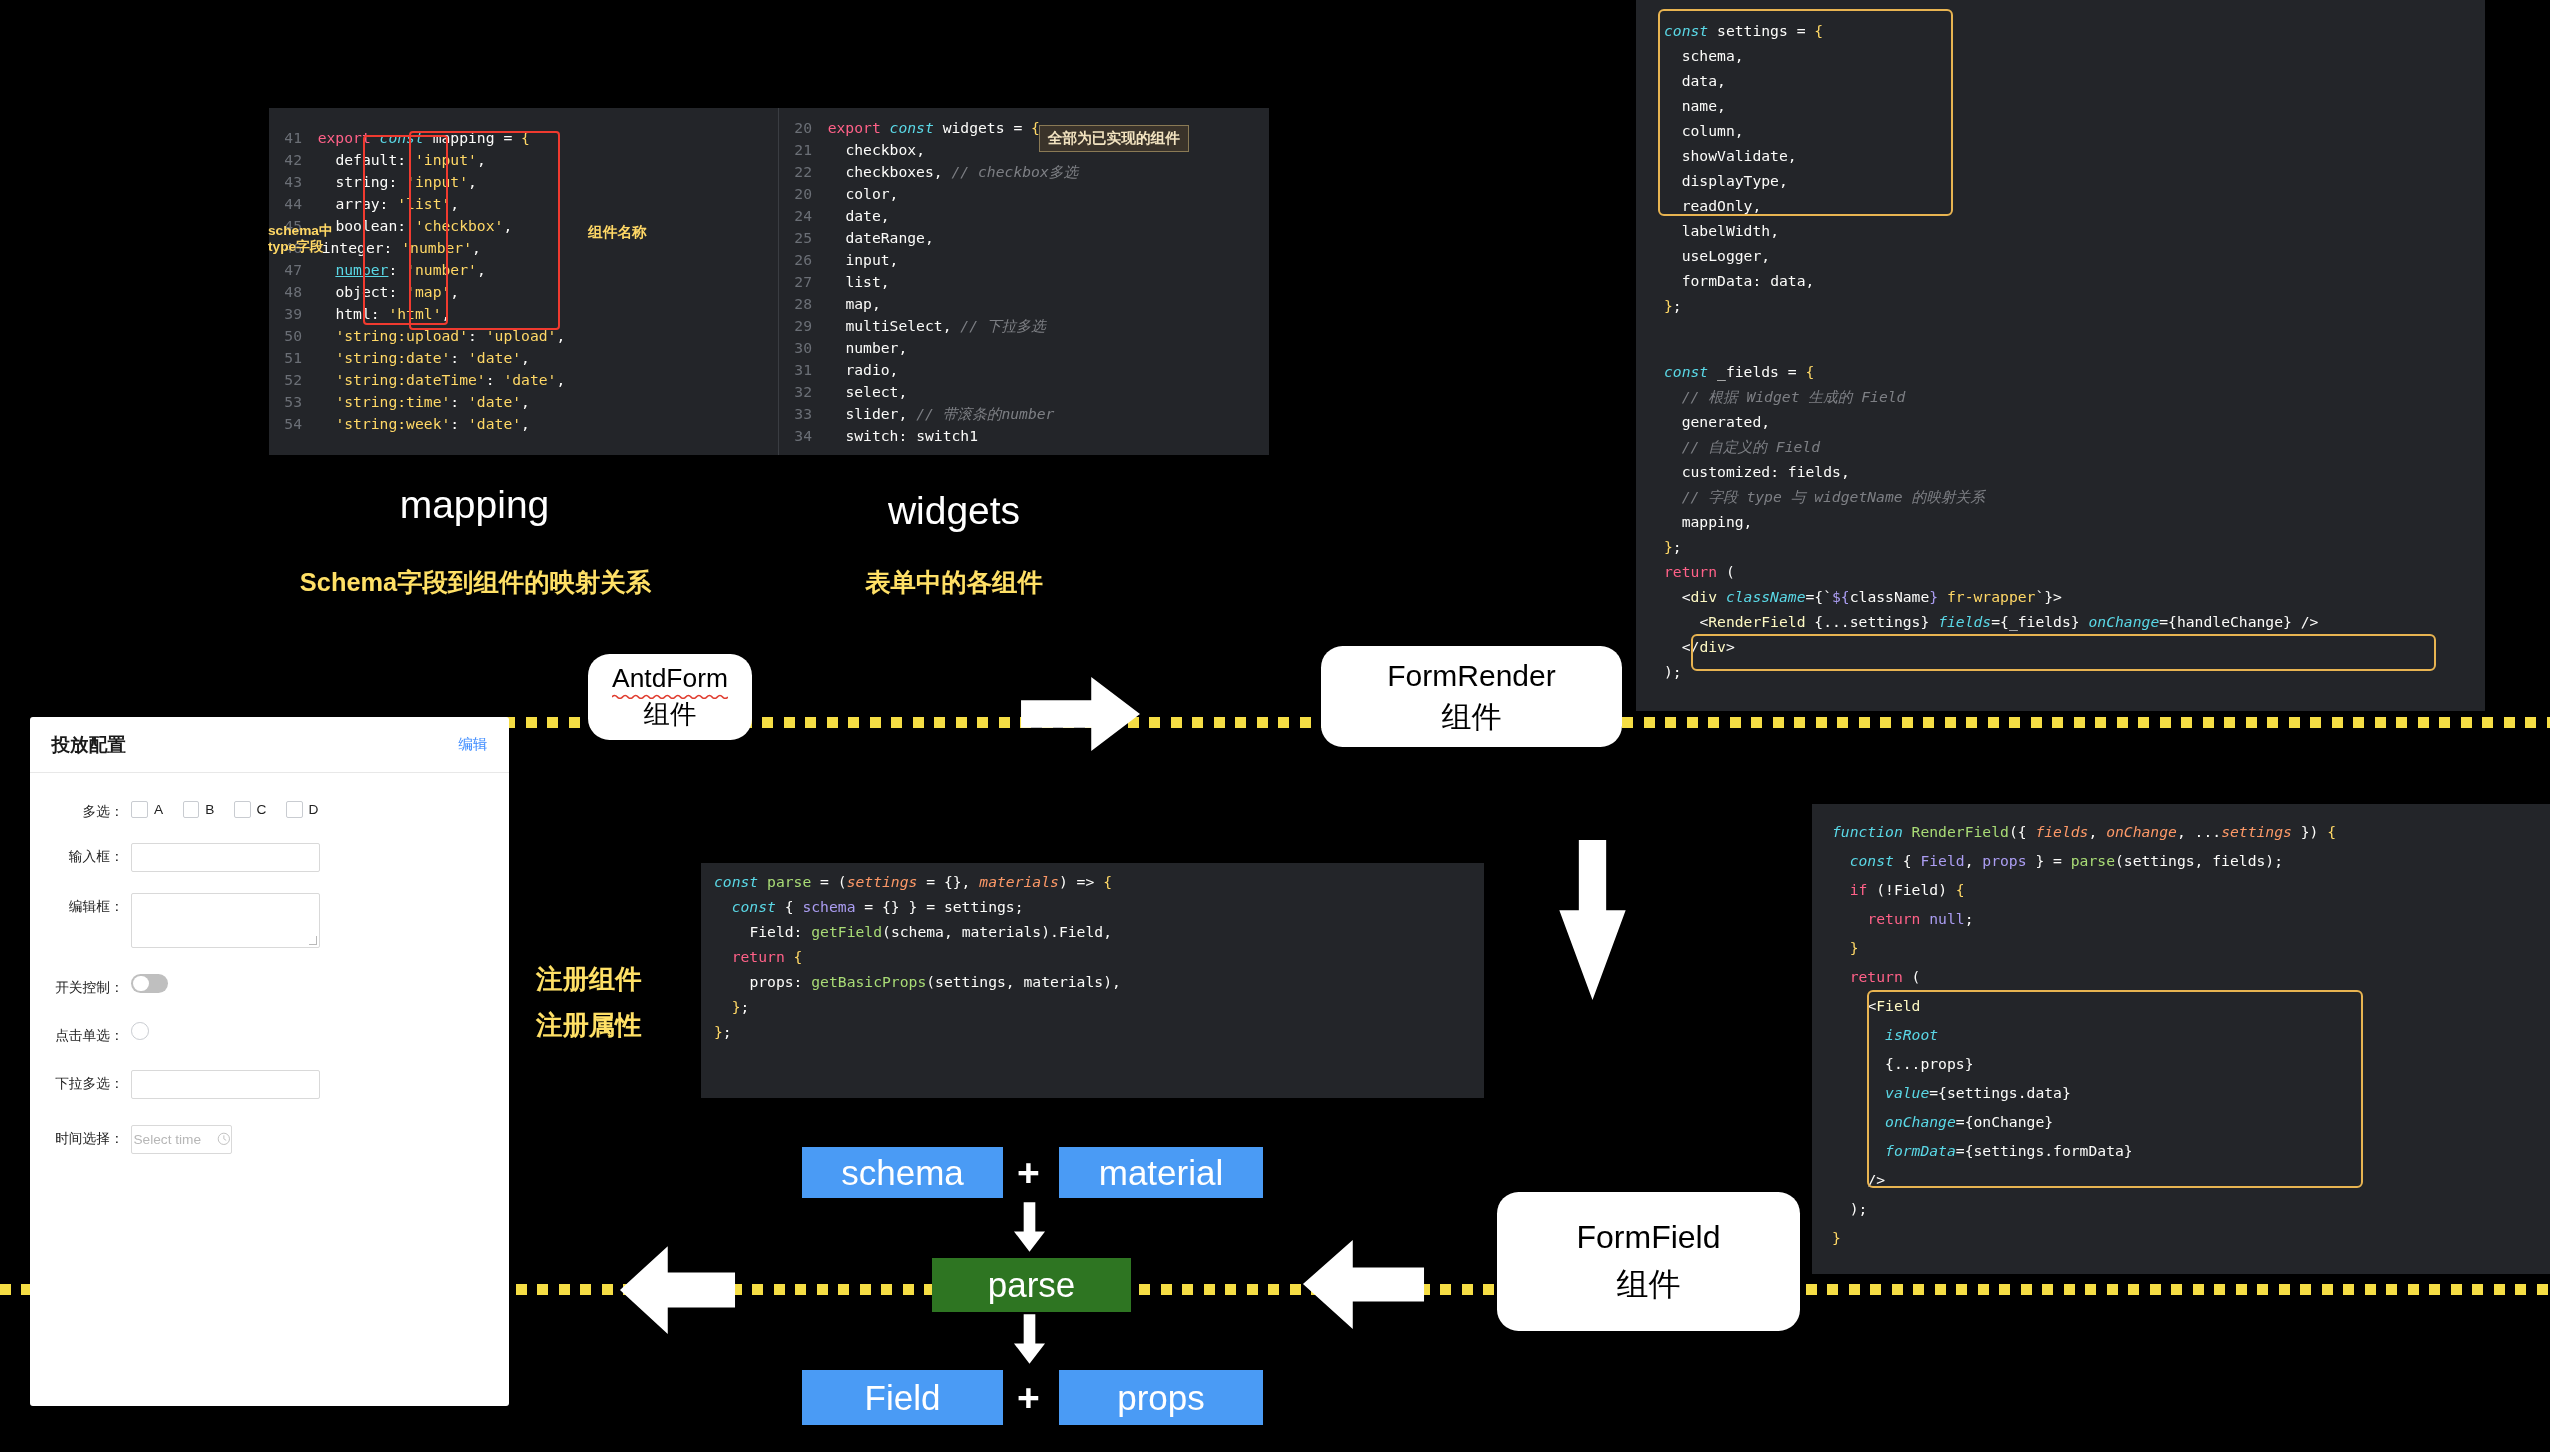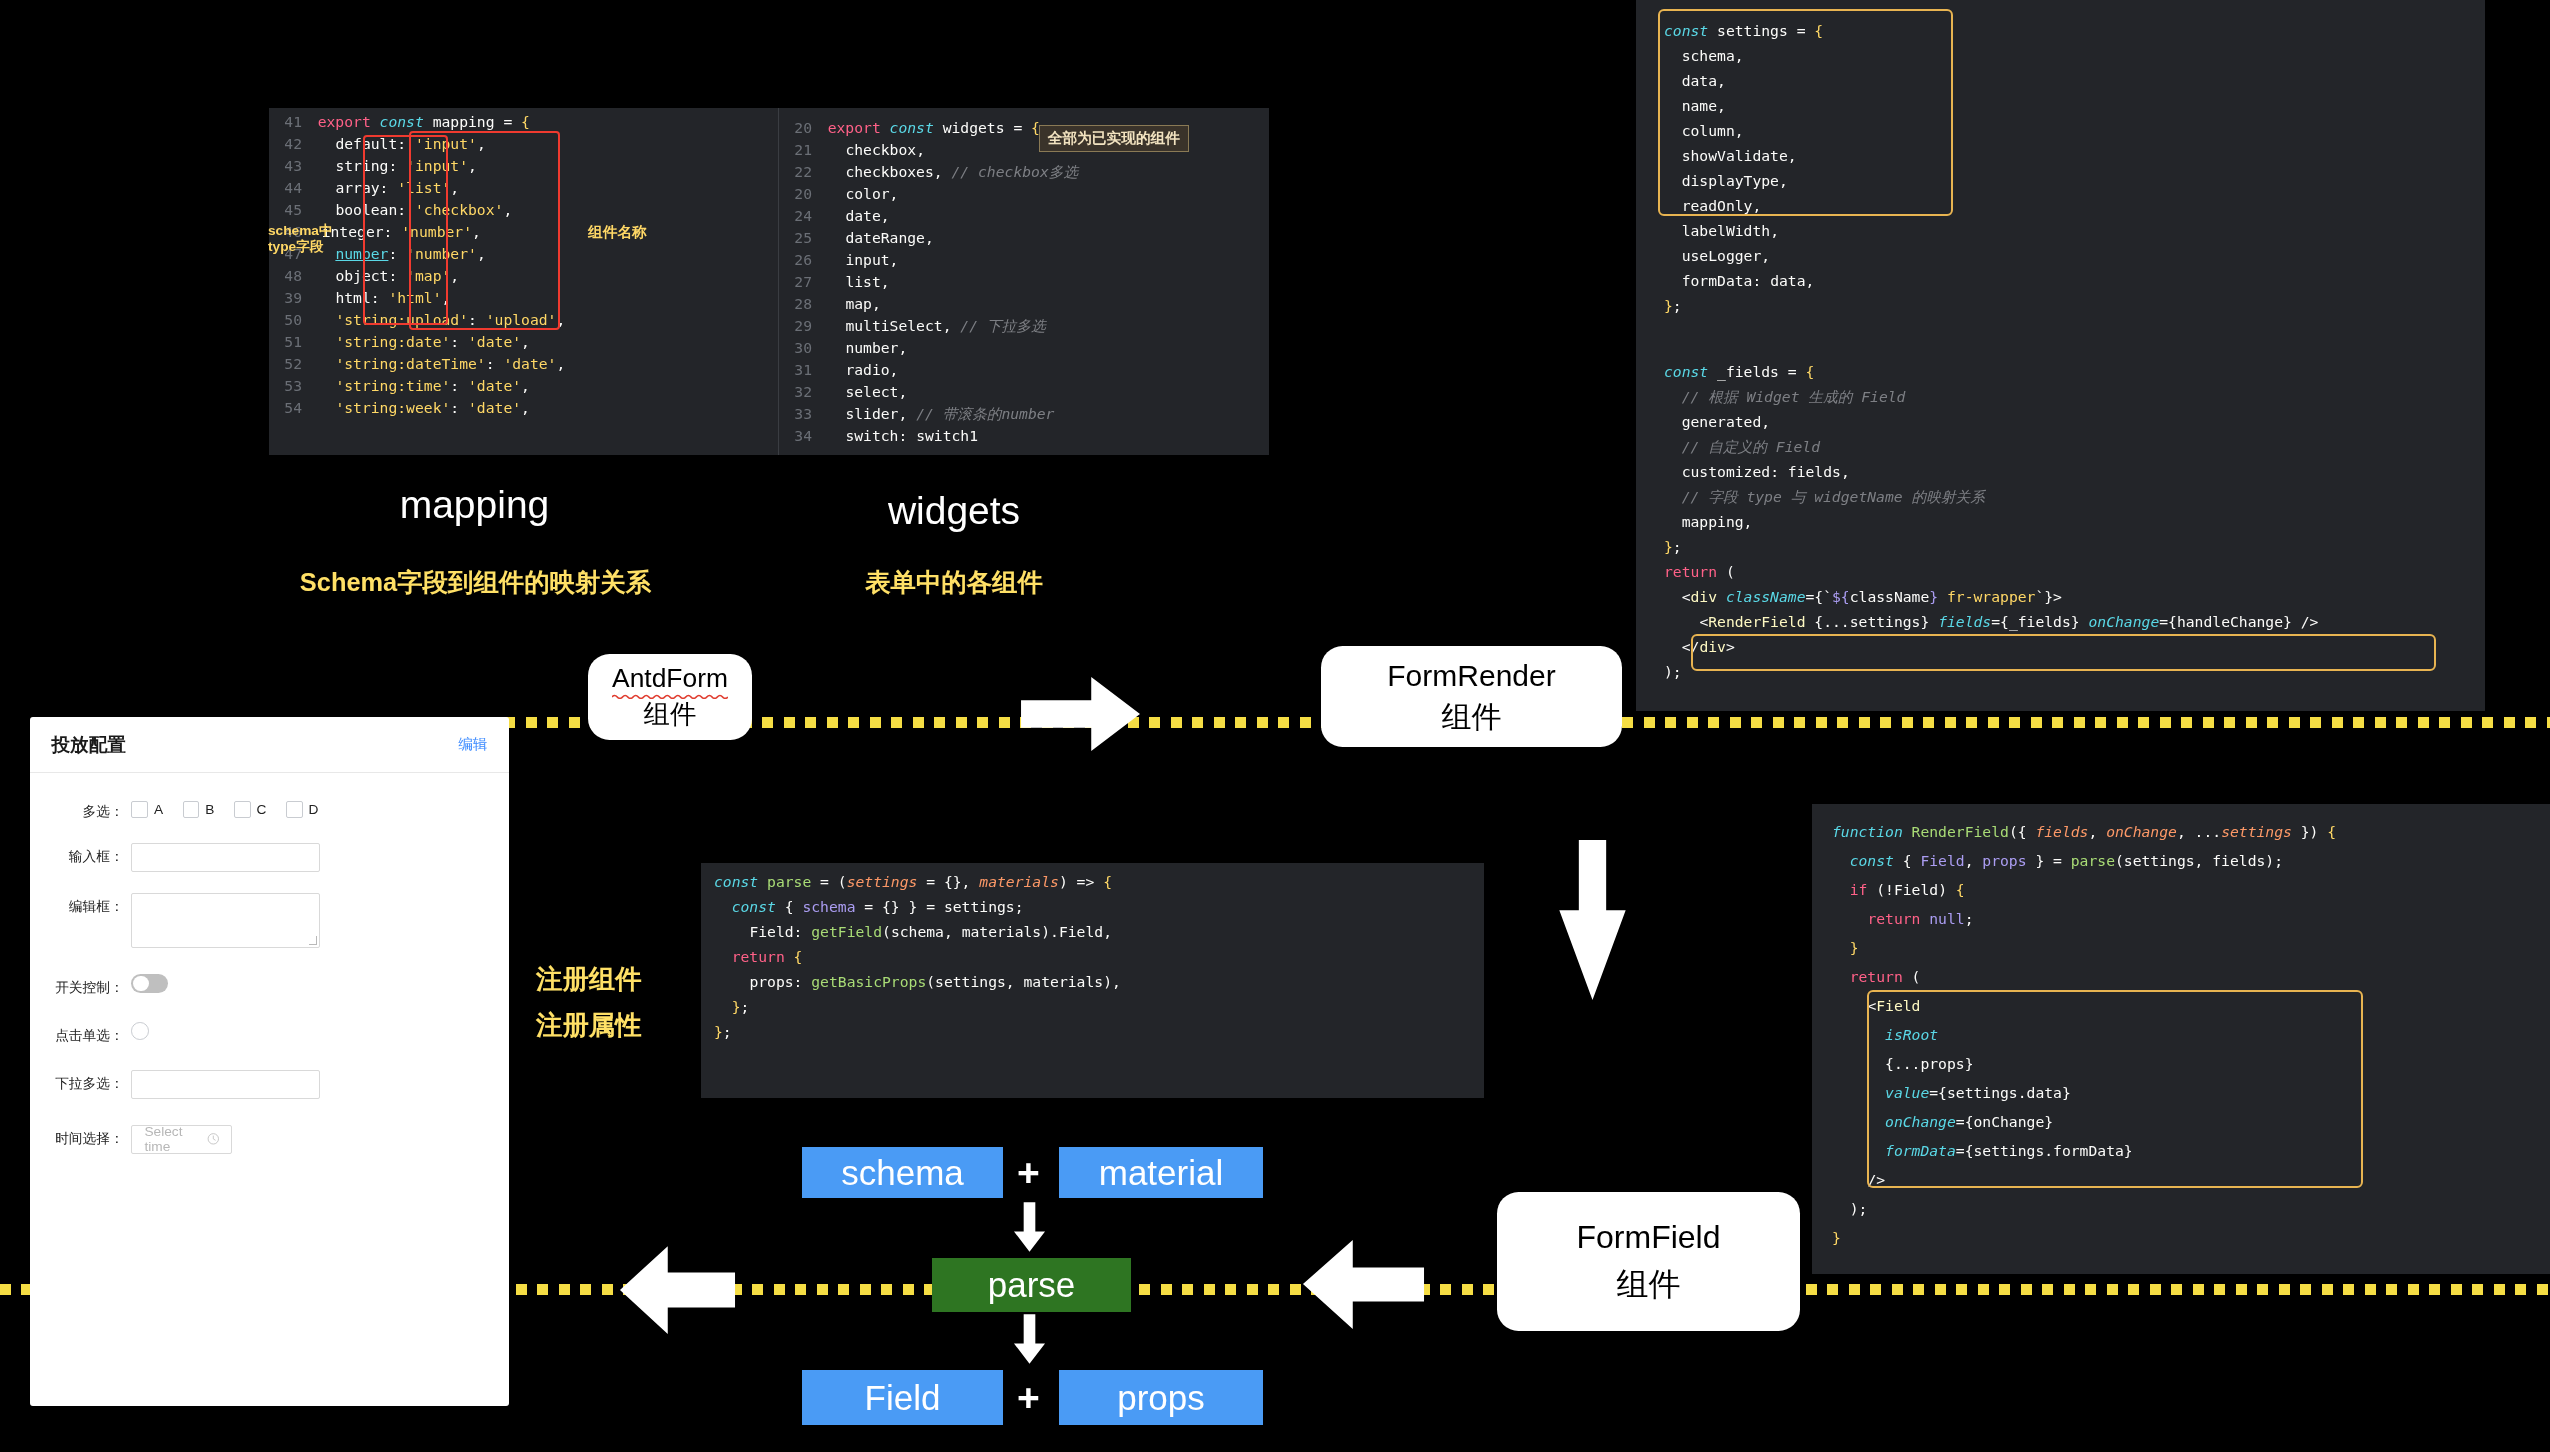--- a/index.html
+++ b/index.html
@@ -66,29 +66,29 @@
   .cbtxt{font-size:13.7px;color:#222;margin-right:13.7px;}
   .inp{width:189px;height:29px;border:1px solid #d9d9d9;border-radius:2px;background:#fff;box-sizing:border-box;}
   .ta{width:189px;height:55px;border:1px solid #d9d9d9;border-radius:2px;background:#fff;
       box-sizing:border-box;position:relative;}
   .ta:after{content:"";position:absolute;right:2px;bottom:2px;width:7.8px;height:7.8px;
       border-right:1px solid #b9b9b9;border-bottom:1px solid #b9b9b9;transform:skewX(0deg);}
   .sw{width:37px;height:19.6px;border-radius:9.8px;background:#bfbfbf;position:relative;}
   .sw:after{content:"";position:absolute;left:2px;top:2px;width:15.7px;height:15.7px;border-radius:50%;background:#fff;}
   .rd{width:15.7px;height:15.7px;border-radius:50%;border:1px solid #c9ccd1;background:#fff;}
   .tp{width:101px;height:29px;border:1px solid #d9d9d9;border-radius:2px;background:#fff;
-      display:flex;align-items:center;justify-content:space-between;padding:0 12px;box-sizing:border-box;}
+      display:flex;align-items:center;justify-content:space-between;padding:0 1px;box-sizing:border-box;}
   .tp span{font-size:13.7px;color:#b7b7b7;}
 </style>
 </head>
 <body>
 
 <div class="abs codepanel" style="left:269px;top:108px;width:1000px;height:347px;font-size:14.7px;line-height:22px;">
   <div style="display:flex;height:100%;">
-    <div id="cp-mapping" style="width:509px;padding-top:3px;">
+    <div id="cp-mapping" style="width:509px;padding-top:19px;">
         <div class="cline"><span class="gut" style="width: 33px; margin-right: 15.7px;">41</span><span class="k">export </span><span class="ki">const </span><span class="id">mapping</span><span class="wh"> = </span><span class="br">{</span></div>
         <div class="cline"><span class="gut" style="width: 33px; margin-right: 15.7px;">42</span><span class="indent">  </span><span class="id">default</span><span class="wh">: </span><span class="st">'input'</span><span class="wh">,</span></div>
         <div class="cline"><span class="gut" style="width: 33px; margin-right: 15.7px;">43</span><span class="indent">  </span><span class="id">string</span><span class="wh">: </span><span class="st">'input'</span><span class="wh">,</span></div>
         <div class="cline"><span class="gut" style="width: 33px; margin-right: 15.7px;">44</span><span class="indent">  </span><span class="id">array</span><span class="wh">: </span><span class="st">'list'</span><span class="wh">,</span></div>
         <div class="cline"><span class="gut" style="width: 33px; margin-right: 15.7px;">45</span><span class="indent">  </span><span class="id">boolean</span><span class="wh">: </span><span class="st">'checkbox'</span><span class="wh">,</span></div>
         <div class="cline"><span class="gut" style="width: 33px; margin-right: 2px; text-align: right;">46</span><span class="indent">  </span><span class="id">integer</span><span class="wh">: </span><span class="st">'number'</span><span class="wh">,</span></div>
         <div class="cline"><span class="gut" style="width: 33px; margin-right: 15.7px;">47</span><span class="indent">  </span><span class="ul">number</span><span class="wh">: </span><span class="st">'number'</span><span class="wh">,</span></div>
         <div class="cline"><span class="gut" style="width: 33px; margin-right: 15.7px;">48</span><span class="indent">  </span><span class="id">object</span><span class="wh">: </span><span class="st">'map'</span><span class="wh">,</span></div>
         <div class="cline"><span class="gut" style="width: 33px; margin-right: 15.7px;">39</span><span class="indent">  </span><span class="id">html</span><span class="wh">: </span><span class="st">'html'</span><span class="wh">,</span></div>
         <div class="cline"><span class="gut" style="width: 33px; margin-right: 15.7px;">50</span><span class="indent">  </span><span class="st">'string:upload'</span><span class="wh">: </span><span class="st">'upload'</span><span class="wh">,</span></div>

